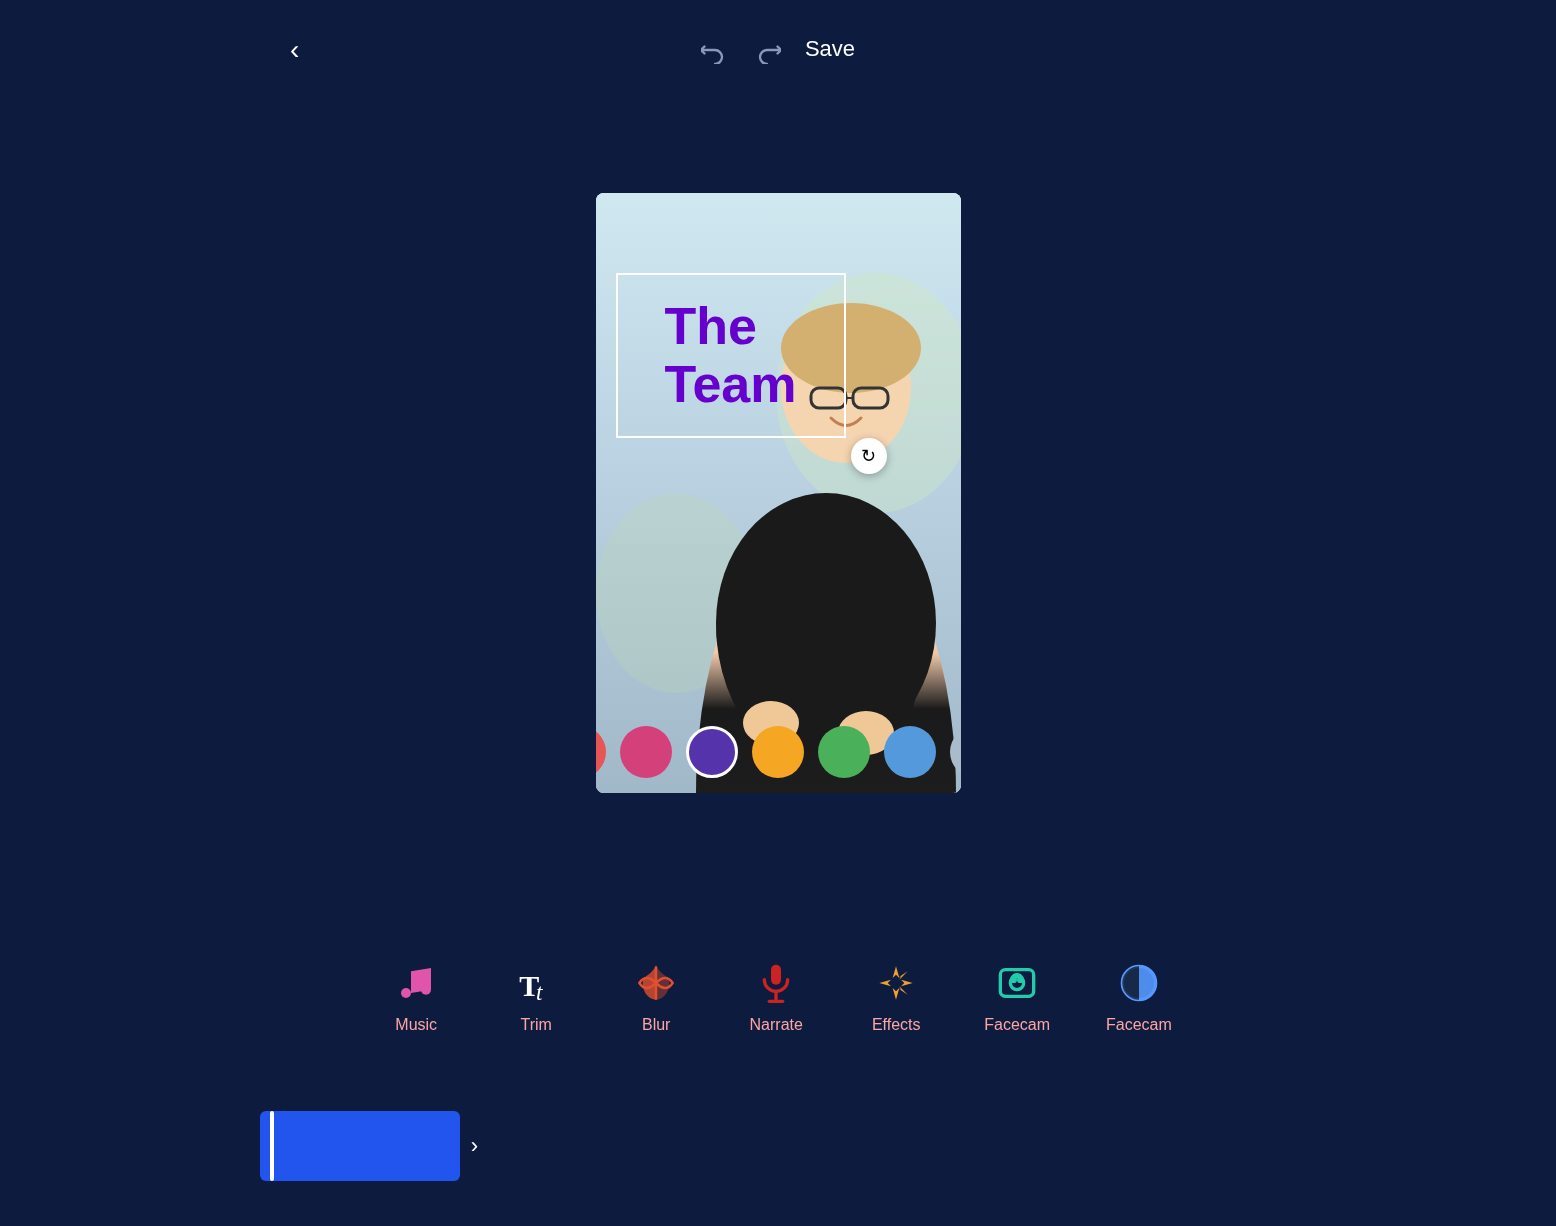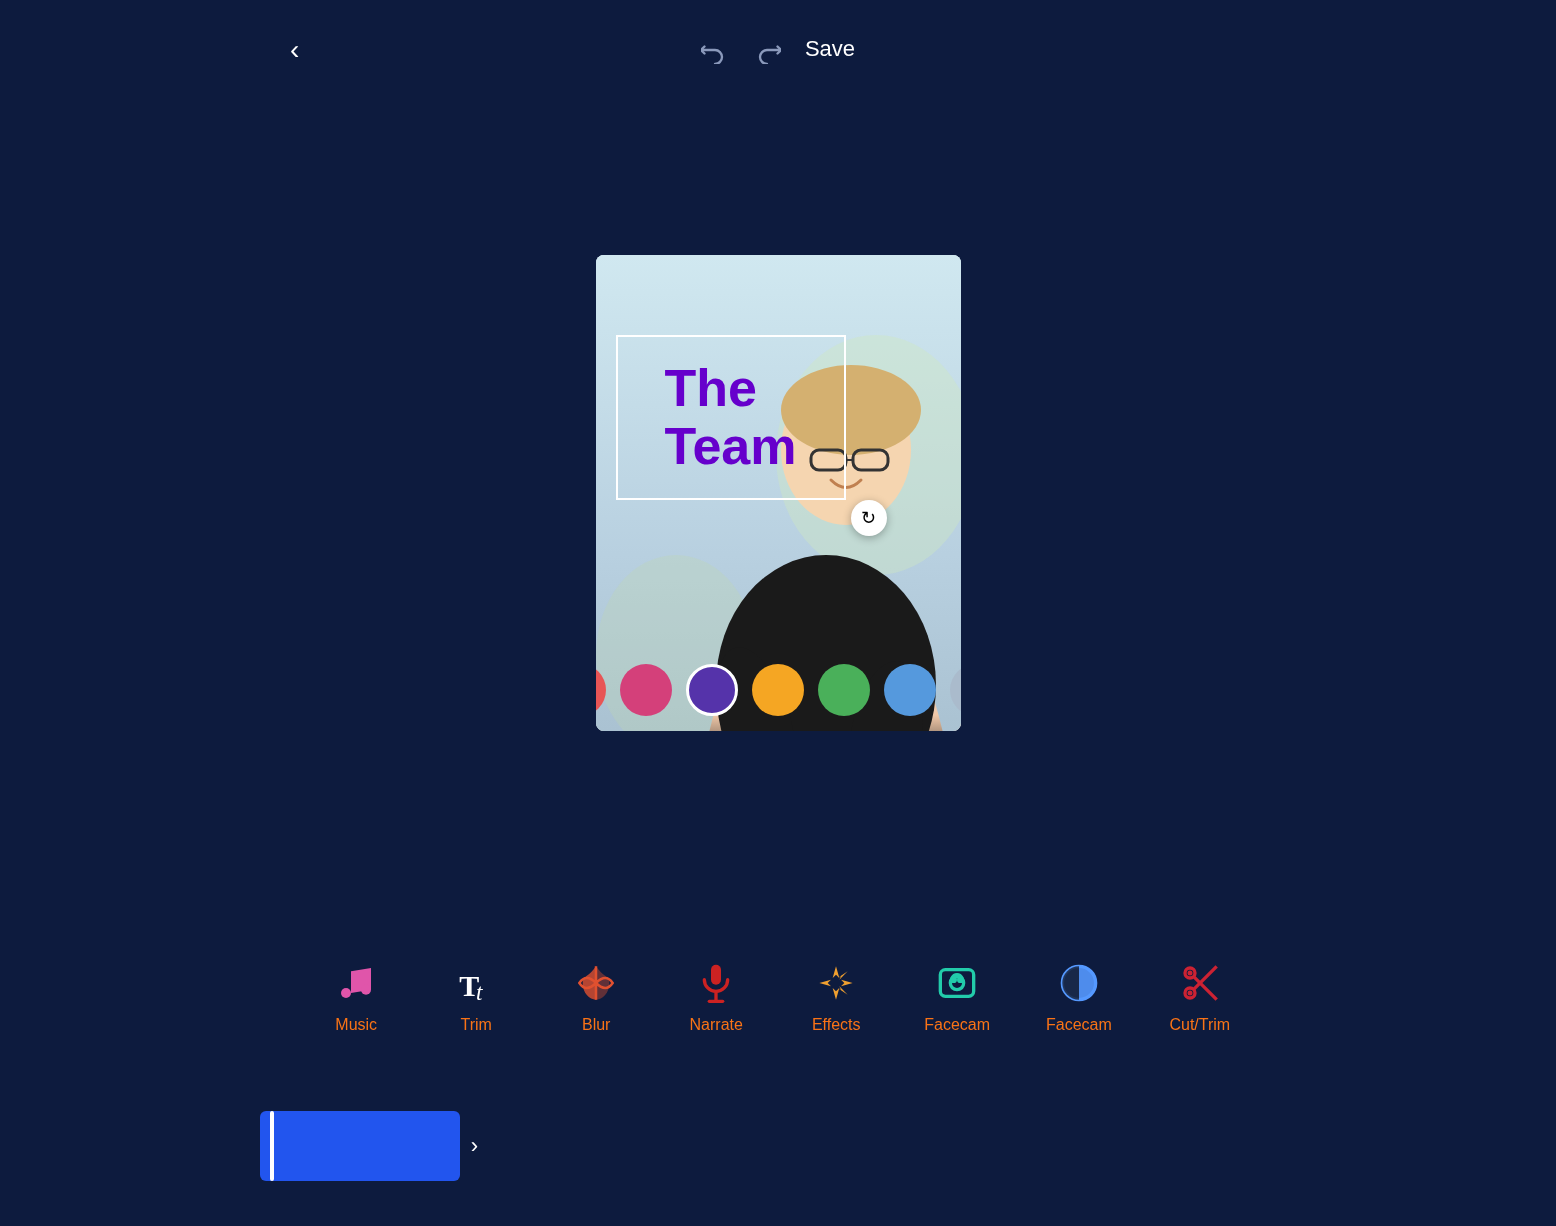--- a/index.html
+++ b/index.html
@@ -90,21 +90,21 @@
       width: 500px;
       height: 60px;
       background: #e8554a;
       z-index: 5;
     }
 
     
     .phone-preview {
       position: relative;
       width: 365px;
-      height: 476px;
+      height: 600px;
       border-radius: 8px;
       overflow: hidden;
       background: #e8f4f8;
     }
 
     .preview-image {
       width: 100%;
       height: 100%;
       background: linear-gradient(160deg, #c8dde8 0%, #b0c8d8 30%, #9ab8c8 60%, #d4c8b8 100%);
       position: relative;
@@ -204,21 +204,21 @@
     }
     .tool-icon {
       font-size: 36px;
       display: flex;
       align-items: center;
       justify-content: center;
       width: 50px;
       height: 50px;
     }
     .tool-label {
-      color: #f97316;
+      color: #fca5a5;
       font-size: 16px;
       font-weight: 400;
     }
 
     
     .icon-music { color: #e055aa; }
     .icon-overlay { color: #f0a020; }
     .icon-text { color: white; }
     .icon-blur { color: #e05030; }
     .icon-transition { color: #30cc60; }
@@ -444,33 +444,20 @@
     <div class="tool-icon icon-adjust">
       <svg width="40" height="40" viewBox="0 0 24 24">
         <circle cx="12" cy="12" r="10" fill="none" stroke="#5599ff" stroke-width="2"></circle>
         <path d="M12 2 A10 10 0 0 1 12 22" fill="#5599ff" opacity="0.9"></path>
         <path d="M12 2 A10 10 0 0 0 12 22" fill="#1a2a4a" opacity="0.9"></path>
       </svg>
     </div>
     <span class="tool-label">Facecam</span>
   </div>
 
-  <div class="tool-item">
-    <div class="tool-icon icon-cuttrim">
-      <svg width="40" height="40" viewBox="0 0 24 24" fill="#cc2233">
-        <circle cx="6" cy="6" r="3" fill="none" stroke="#cc2233" stroke-width="2"></circle>
-        <circle cx="6" cy="18" r="3" fill="none" stroke="#cc2233" stroke-width="2"></circle>
-        <line x1="8.5" y1="8.5" x2="22" y2="22" stroke="#cc2233" stroke-width="2"></line>
-        <line x1="8.5" y1="15.5" x2="22" y2="2" stroke="#cc2233" stroke-width="2"></line>
-        <circle cx="6" cy="6" r="1.5" fill="#cc2233"></circle>
-        <circle cx="6" cy="18" r="1.5" fill="#cc2233"></circle>
-      </svg>
-    </div>
-    <span class="tool-label">Cut/Trim</span>
-  </div>
 </div>
 
 <div class="timeline-section">
   <div class="timeline-clip">
     <div class="timeline-cursor"></div>
     <span class="timeline-arrow">›</span>
   </div>
 </div>
 
 </body></html>

